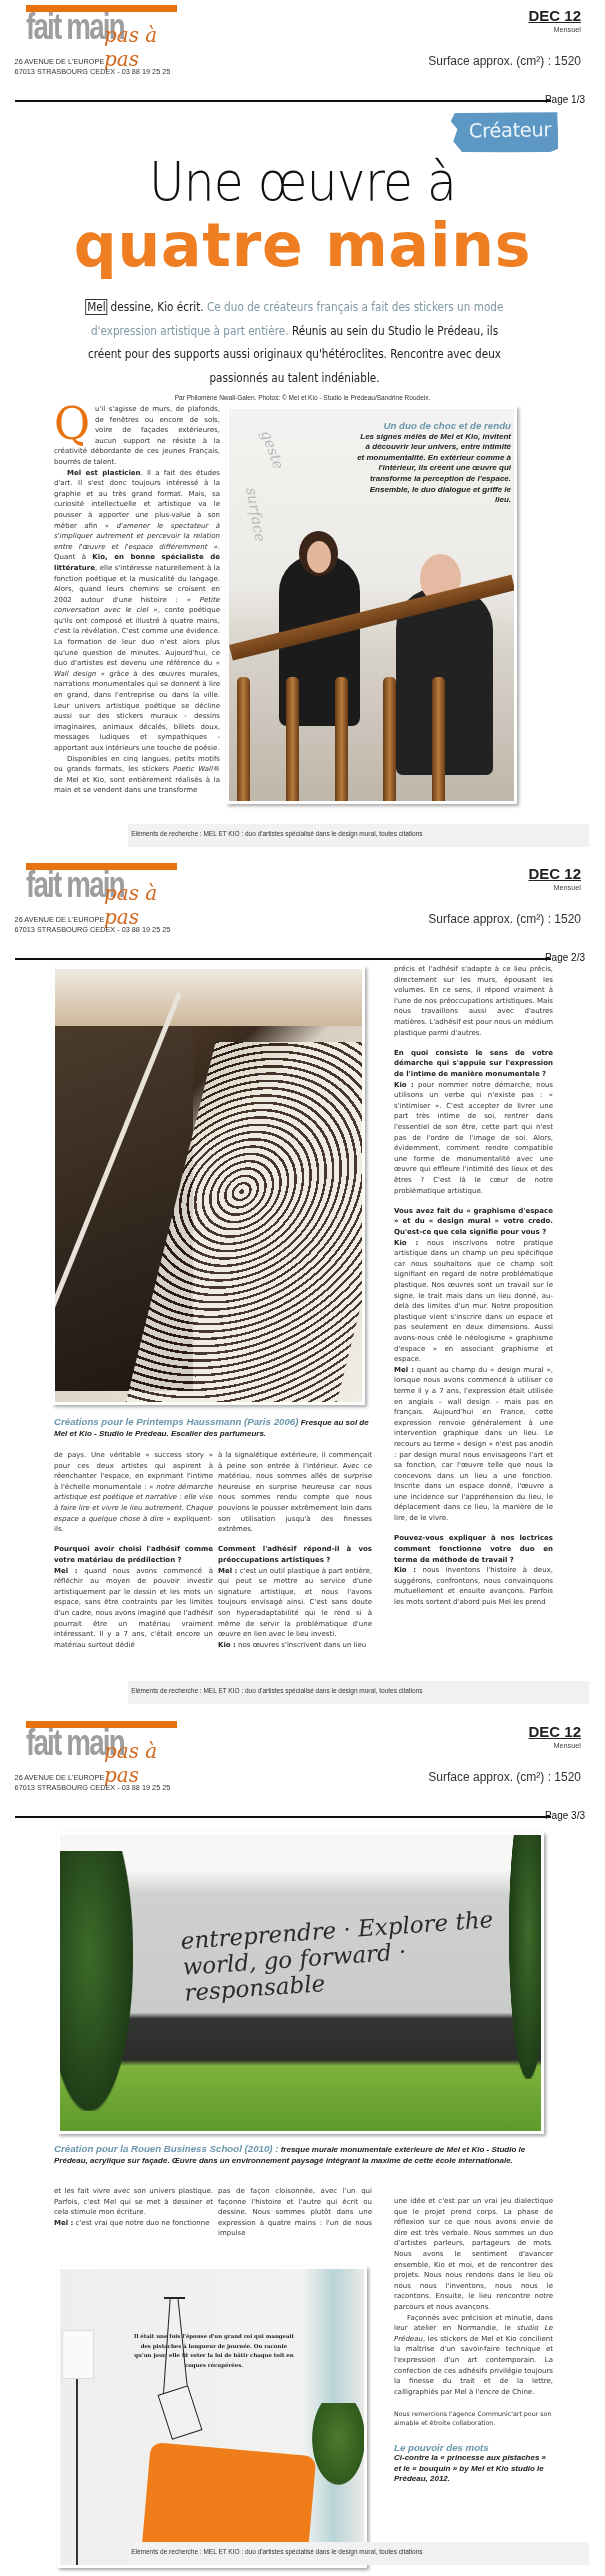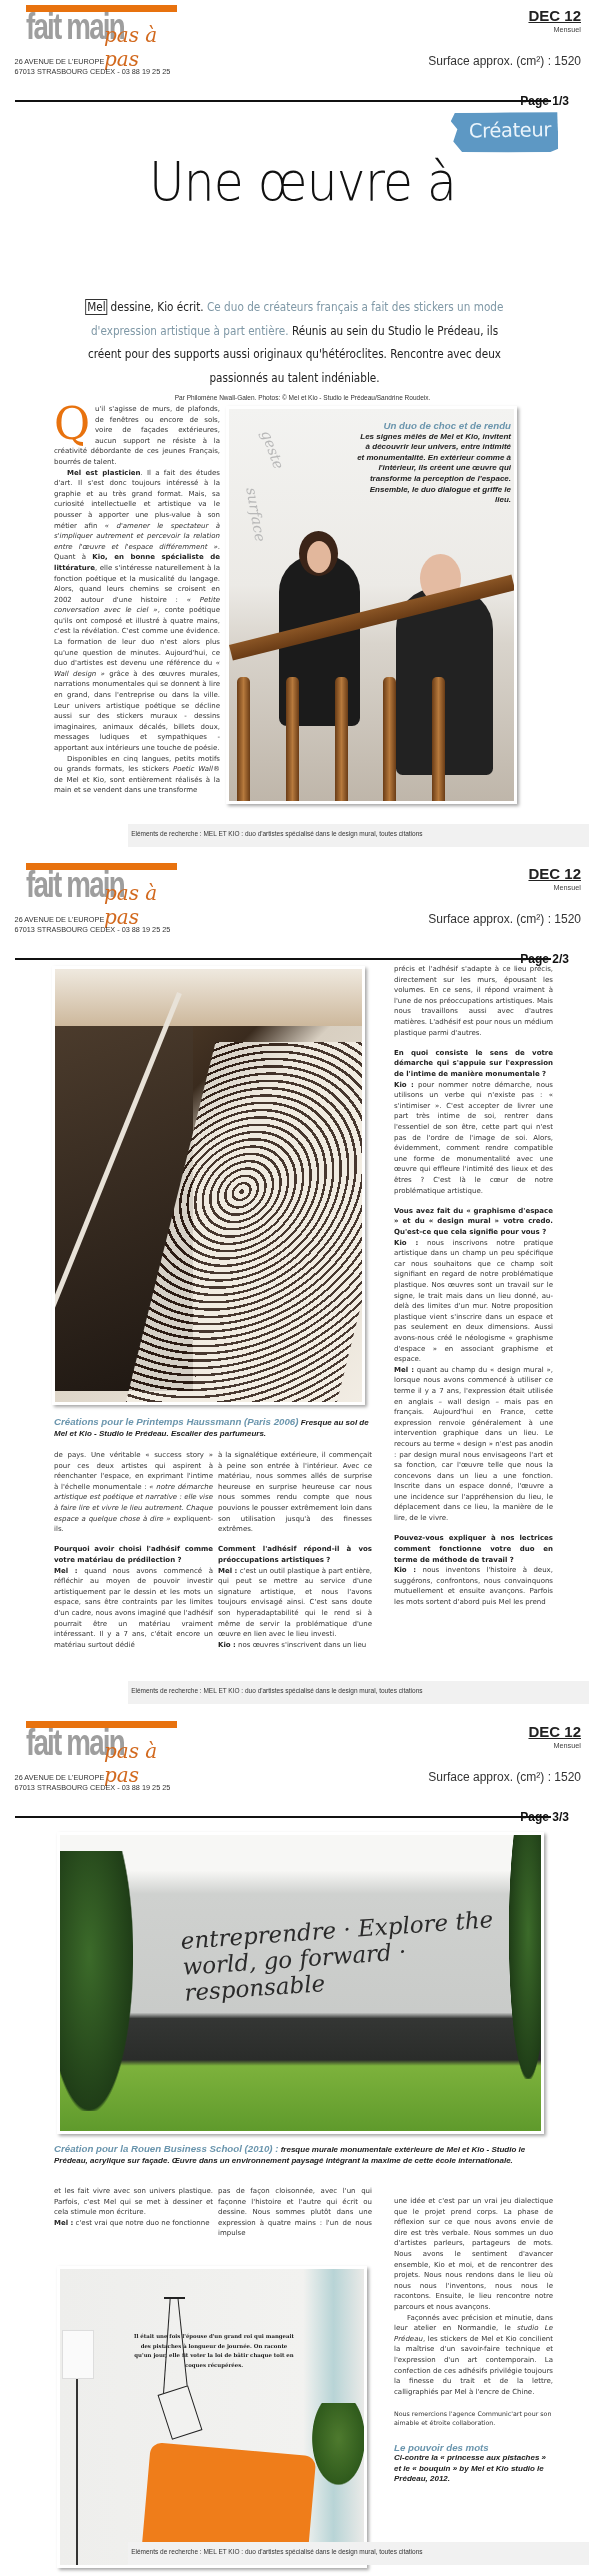--- a/index.html
+++ b/index.html
@@ -9,21 +9,21 @@
   .logo { position: absolute; left: 26px; top: 4.9px; width: 154px; height: 47px; }
   .logo .bar { position: absolute; left: 0; top: 0; width: 151px; height: 7.3px; background: #e8720e; }
   .logo .fm { position: absolute; left: 0; top: 1.6px; font-family: "Liberation Sans", sans-serif; font-weight: bold; font-size: 37px; color: #9e9e9e; letter-spacing: -2.4px; transform: scaleX(0.75); transform-origin: left top; line-height: 41px; }
   .logo .pap { position: absolute; left: 78px; top: 18px; font-family: "DejaVu Serif", serif; font-style: italic; font-size: 20px; color: #d2691e; }
   .addr { position: absolute; left: 14.6px; top: 57px; font-family: "Liberation Sans", sans-serif; font-size: 7.3px; color: #333; line-height: 9.7px; }
   .date { position: absolute; right: 24px; top: 6.5px; text-align: right; font-family: "Liberation Sans", sans-serif; }
   .date .d { font-size: 15px; font-weight: bold; text-decoration: underline; color: #222; margin-left: 40px; }
   .date .m { font-size: 7.3px; color: #444; margin-top: 1.6px; }
   .surf { position: absolute; right: 24px; top: 54px; font-family: "Liberation Sans", sans-serif; font-size: 12px; color: #333; }
   .rule { position: absolute; left: 14.6px; top: 100px; width: 536px; height: 1.6px; background: #111; }
-  .pnum { position: absolute; right: 36px; top: 94px; font-family: "Liberation Sans", sans-serif; font-size: 12px; font-weight: bold; color: #111; }
+  .pnum { position: absolute; right: 20px; top: 94px; font-family: "Liberation Sans", sans-serif; font-size: 10px; font-weight: normal; color: #111; }
   .footer { position: absolute; left: 128px; width: 461px; height: 23px; background: #f1f1f1; font-family: "Liberation Sans", sans-serif; font-size: 6.5px; color: #333; padding: 5.7px 3.2px; }
   .col { position: absolute; font-family: "DejaVu Sans", sans-serif; font-size: 7px; line-height: 10.6px; color: #333; text-align: justify; }
   .col p { margin-bottom: 0; }
   .col .ind { text-indent: 13px; }
   .col .q { font-weight: bold; color: #222; margin-top: 9.7px; }
   .col b { color: #222; }
   .col i { color: #333; }
   .dropcap { float: left; font-family: "DejaVu Serif", serif; font-size: 44px; line-height: 36px; color: #e8720e; margin: 1.6px 4.9px 0 0; }
   .cap { position: absolute; font-family: "Liberation Sans", sans-serif; font-style: italic; font-weight: bold; font-size: 8px; line-height: 10.6px; color: #222; }
   .cap .blue { color: #6a95ad; font-size: 9.7px; }
@@ -89,20 +89,21 @@
     </div>
     <div class="surf">Surface approx. (cm²) : 1520</div>
     <div class="rule"></div>
     <div class="pnum">Page 1/3</div>
   </div>
 
   <div class="tag">
       <span>Créateur</span>
     </div>
   <div class="title1">Une œuvre à</div>
+  <div class="title2">quatre mains</div>
   <div class="lede"><span class="boxed">Mel</span><span> dessine, Kio écrit. </span><span class="grey">Ce duo de créateurs français a fait des stickers un mode d'expression artistique à part entière.</span><span> Réunis au sein du Studio le Prédeau, ils créent pour des supports aussi originaux qu'hétéroclites. Rencontre avec deux passionnés au talent indéniable.</span></div>
   <div class="byline">Par Philomène Nwall-Galen. Photos: © Mel et Kio - Studio le Prédeau/Sandrine Roudeix.</div>
 
   <div class="col" style="left:54px; top:404px; width:166px;">
     <p><span class="dropcap">Q</span><span>u'il s'agisse de murs, de plafonds, de fenêtres ou encore de sols, voire de façades extérieures, aucun support ne résiste à la créativité débordante de ces jeunes Français, bourrés de talent.</span></p>
     <p class="ind"><b>Mel est plasticien</b><span>. Il a fait des études d'art. Il s'est donc toujours intéressé à la graphie et au très grand format. Mais, sa curiosité intellectuelle et artistique va le pousser à apporter une plus-value à son métier afin </span><i>« d'amener le spectateur à s'impliquer autrement et percevoir la relation entre l'œuvre et l'espace différemment »</i><span>. Quant à </span><b>Kio, en bonne spécialiste de littérature</b><span>, elle s'intéresse naturellement à la fonction poétique et la musicalité du langage. Alors, quand leurs chemins se croisent en 2002 autour d'une histoire : </span><i>« Petite conversation avec le ciel »</i><span>, conte poétique qu'ils ont composé et illustré à quatre mains, c'est la révélation. C'est comme une évidence. La formation de leur duo n'est alors plus qu'une question de minutes. Aujourd'hui, ce duo d'artistes est devenu une référence du </span><i>« Wall design »</i><span> grâce à des œuvres murales, narrations monumentales qui se donnent à lire en grand, dans l'entreprise ou dans la ville. Leur univers artistique poétique se décline aussi sur des stickers muraux - dessins imaginaires, animaux décalés, billets doux, messages ludiques et sympathiques - apportant aux intérieurs une touche de poésie.</span></p>
     <p class="ind"><span>Disponibles en cinq langues, petits motifs ou grands formats, les stickers </span><i>Poetic Wall®</i><span> de Mel et Kio, sont entièrement réalisés à la main et se vendent dans une transforme</span></p>
   </div>
 
   <div class="photo p1photo">

